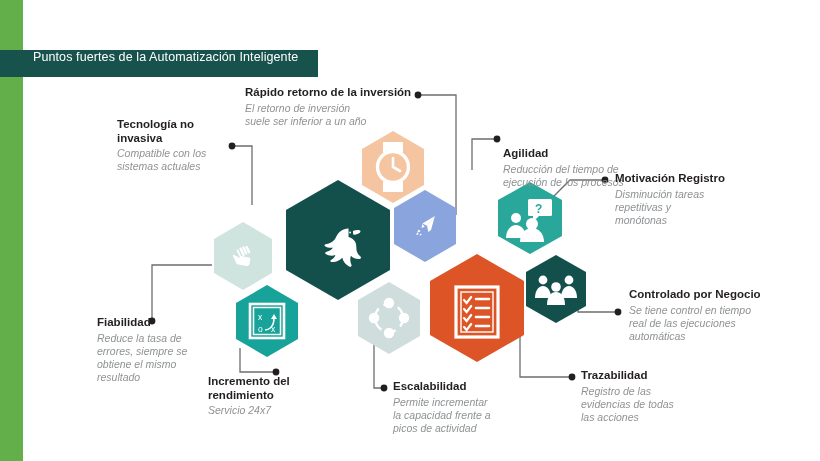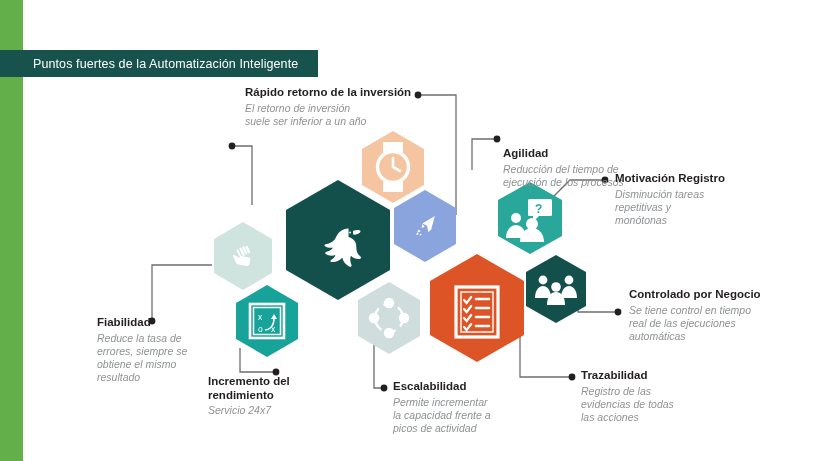--- a/index.html
+++ b/index.html
@@ -15,21 +15,21 @@
   
   .green-bar{
     position:absolute;left:0;top:0;width:23px;height:461px;
     background:#63af4a;
   }
 
   
   .title-banner{
     position:absolute;left:0;top:50px;width:318px;height:27px;
     background:#17524c;
-    display:flex;align-items:center;
+    display:flex;
   }
   .title-banner .title-text{
     color:#ffffff;
     font-size:12.5px;
     letter-spacing:.1px;
     padding-left:33px;
     white-space:nowrap;
   }
 
   
@@ -213,20 +213,26 @@
         <path d="M535,298 c0,-8 4,-12 8,-12 c4,0 8,4 8,12 z"></path>
         <circle cx="569" cy="280" r="4.4"></circle>
         <path d="M561,298 c0,-8 4,-12 8,-12 c4,0 8,4 8,12 z"></path>
         <circle cx="556" cy="287" r="4.8"></circle>
         <path d="M547,305 c0,-9 4,-13 9,-13 c5,0 9,4 9,13 z"></path>
       </g>
     </g>
 
   </svg>
 
+  <div class="callout" style="left:117px;top:118px;width:115px;">
+    <p class="c-title">Tecnología no
+invasiva</p>
+    <p class="c-desc">Compatible con los
+sistemas actuales</p>
+  </div>
 
   <div class="callout" style="left:245px;top:86px;width:190px;">
     <p class="c-title">Rápido retorno de la inversión</p>
     <p class="c-desc">El retorno de inversión
 suele ser inferior a un año</p>
   </div>
 
   <div class="callout" style="left:503px;top:110px;width:150px;margin-top:37px;">
     <p class="c-title">Agilidad</p>
     <p class="c-desc">Reducción del tiempo de

